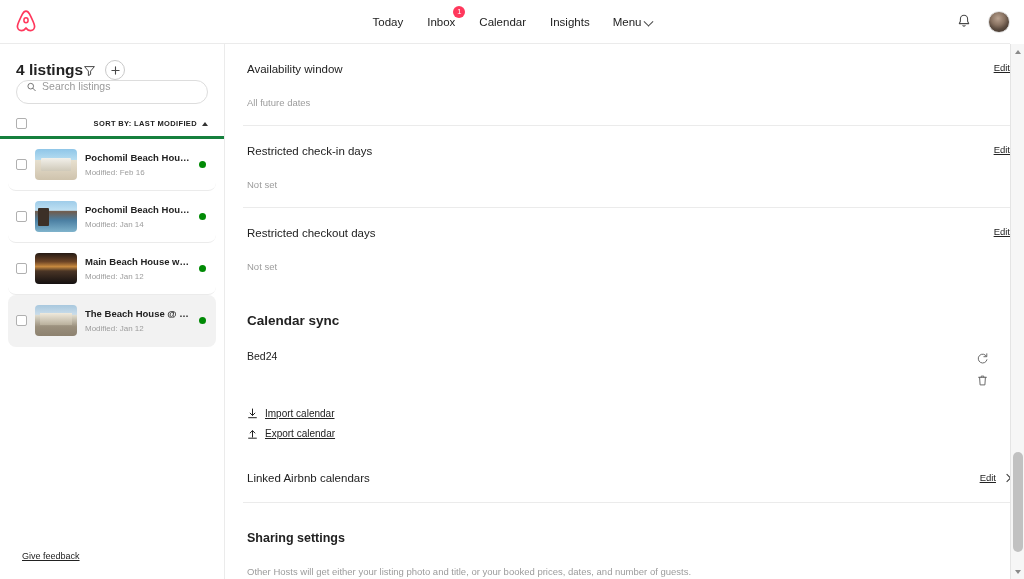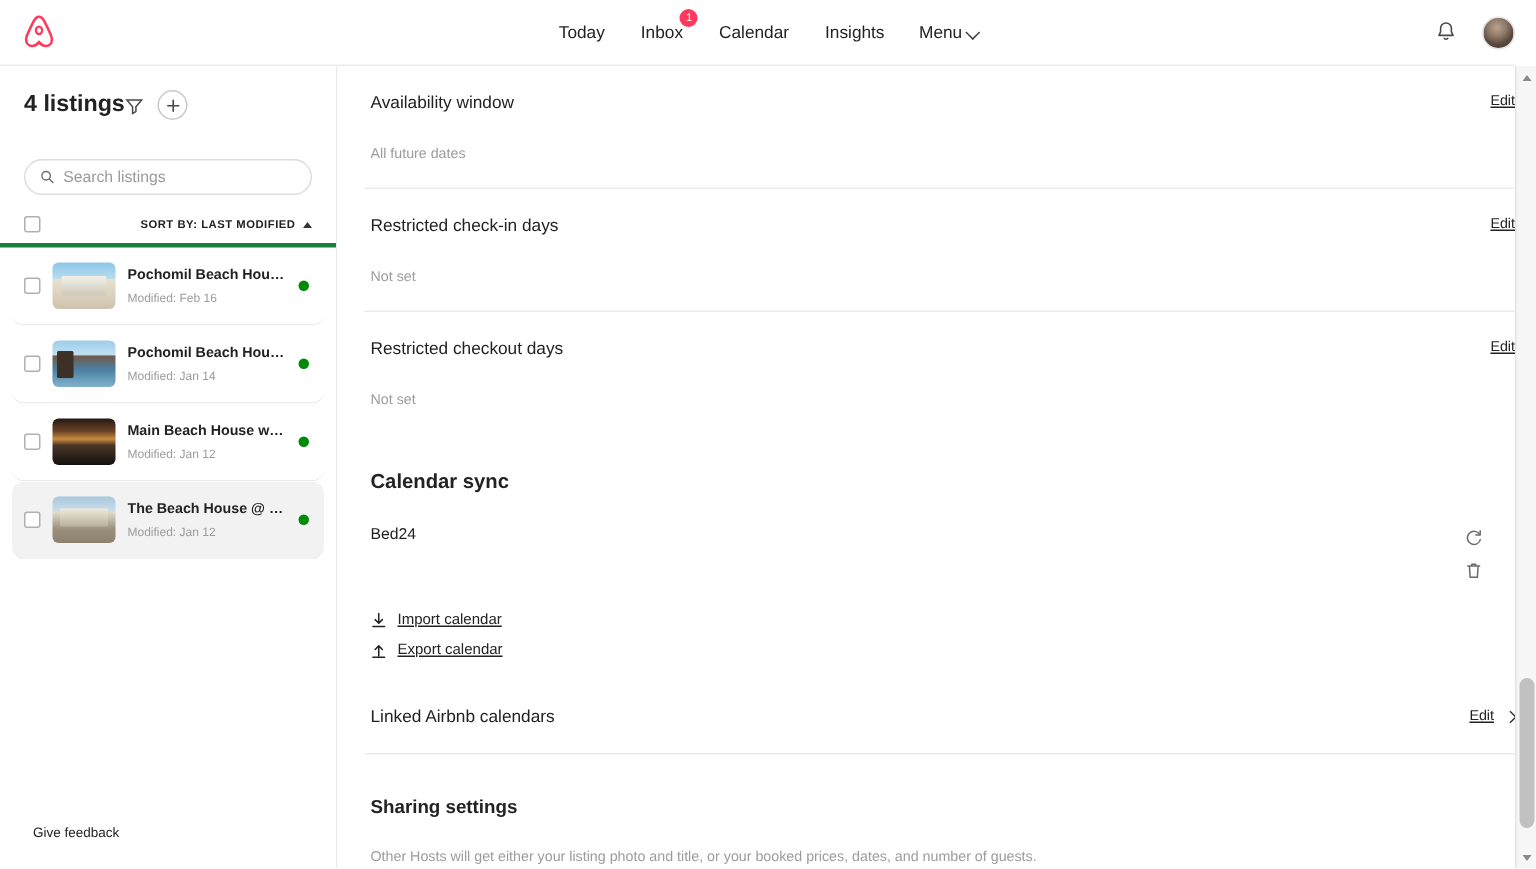--- a/index.html
+++ b/index.html
@@ -67,23 +67,23 @@
   .sb-title-row { display: flex; align-items: center; }
   .sb-title { font-size: 15.5px; font-weight: 600; color: #222; }
   .sb-actions { display: flex; align-items: center; gap: 9px; }
   .icon-btn { cursor: pointer; display: flex; align-items: center; justify-content: center; }
   .plus-circle {
     width: 20px; height: 20px; border-radius: 50%;
     border: 1px solid #c9c9c9; display: flex; align-items: center; justify-content: center;
     cursor: pointer; background: #fff;
   }
   .search-wrap {
-    margin-top: 26px;
+    margin-top: 0;
     height: 24px; border: 1px solid #dddddd; border-radius: 999px;
-    display: flex; align-items: center; gap: 6px; padding: 0 10px;
+    display: flex; align-items: flex-end; gap: 6px; padding: 11px 10px;
     background: #fff;
   }
   .search-input {
     border: 0; outline: 0; font-size: 10.5px; color: #717171;
     width: 100%; background: transparent; font-family: inherit;
   }
   .search-input::placeholder { color: #9a9a9a; }
 
   .sort-row {
     margin: 14px 0 0 0; padding: 0 16px 7px 16px;
@@ -129,21 +129,21 @@
   .listing-text { flex: 1; min-width: 0; }
   .listing-name {
     font-size: 9.5px; font-weight: 700; color: #222; line-height: 12.5px;
     white-space: nowrap; overflow: hidden; text-overflow: ellipsis;
   }
   .listing-mod { font-size: 8px; color: #9c9c9c; margin-top: 3px; }
   .dot { width: 7px; height: 7px; border-radius: 50%; background: #008A05; flex: 0 0 auto; margin-right: 2px; }
 
   .sb-foot { padding: 12px 18px 16px 22px; }
   .feedback-link {
-    font-size: 9px; color: #222; cursor: pointer; display: inline-block; text-align: center;
+    font-size: 9px; color: #222; text-decoration: underline; cursor: pointer; display: inline-block; text-align: center;
   }
 
   
   .main { flex: 1; overflow: hidden; position: relative; background: #fff; }
   .main-inner { padding: 0 14px 0 18px; max-width: 1010px; }
 
   .row {
     display: flex; align-items: flex-start; justify-content: space-between;
     padding: 18px 0 16px 4px;
     border-bottom: 1px solid #ebebeb;

